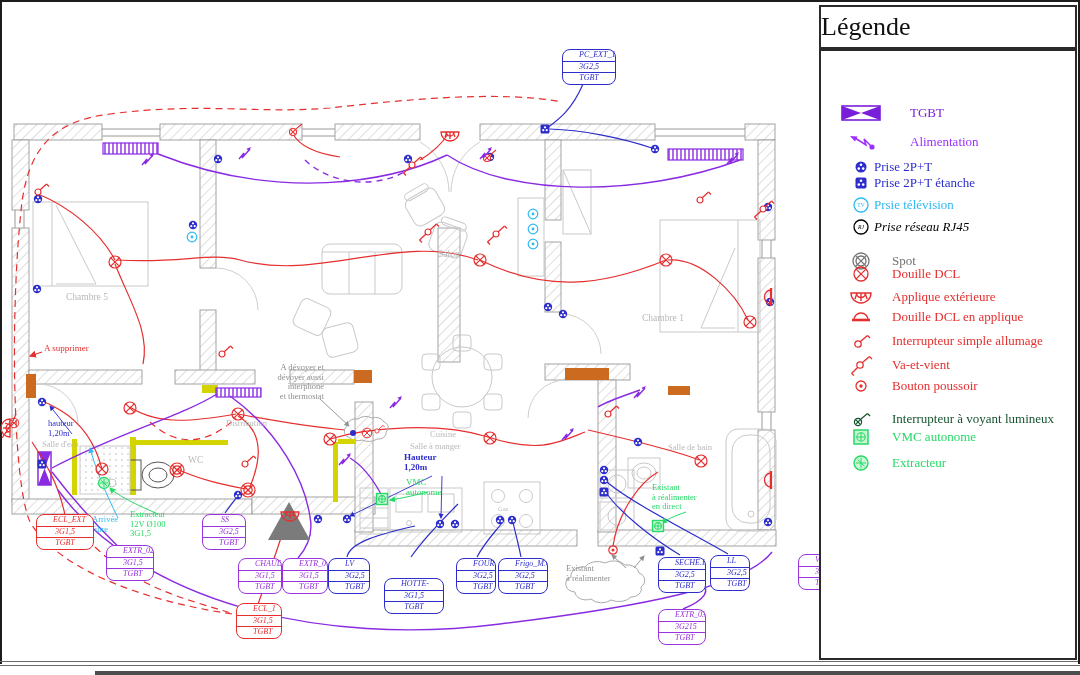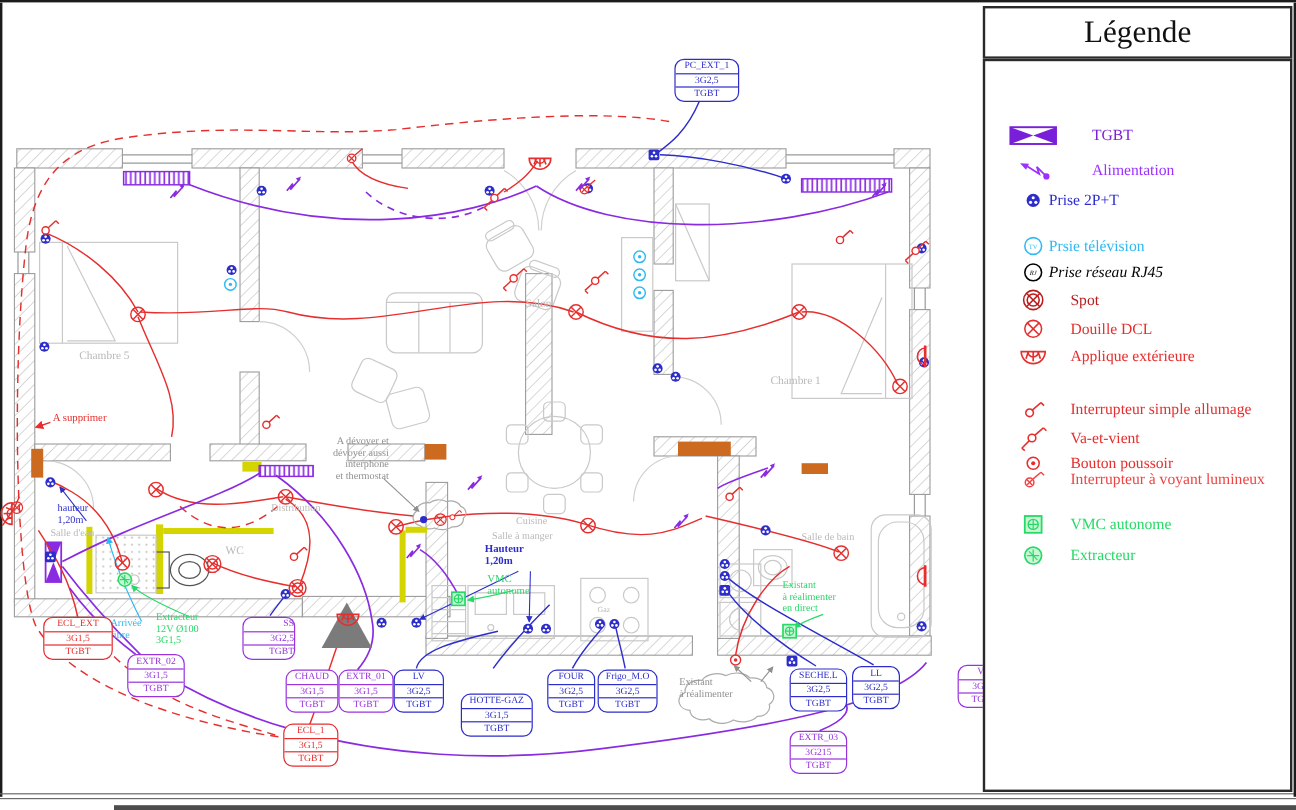--- a/index.html
+++ b/index.html
@@ -16,25 +16,25 @@
   .gnote{color:#8f8f8f;font-size:8.5px;}
   .rednote{color:#e62e2e;font-size:9px;}
   .bluenote{color:#2d2dcc;font-size:8.5px;}
   .bluenote.b{font-weight:bold;font-size:9px;}
   .greennote{color:#27d967;font-size:8.5px;}
   .greennote.b{font-size:9px;}
   .cyannote{color:#2fb9f2;font-size:8.5px;}
   
   .cbox{position:absolute;border:1.4px solid currentColor;border-radius:8px;background:#fff;
         font-size:8px;line-height:10.5px;text-align:center;font-family:"Liberation Serif",serif;}
-  .cbox .r{padding:0 0;height:10.5px;overflow:hidden;}
+  .cbox .r{padding:0 16px;height:10.5px;overflow:hidden;font-style:italic;}
   .cbox .r + .r{border-top:1.2px solid currentColor;}
   
   #legend-title{position:absolute;left:819px;top:3px;width:258px;height:44px;border:2px solid #2a2a2a;
-        box-sizing:border-box;display:flex;align-items:center;justify-content:center;
+        box-sizing:border-box;display:flex;align-items:center;justify-content:flex-start;
         font-size:26px;color:#111;background:#fff;}
   #legend-body{position:absolute;left:819px;top:47px;width:258px;height:611px;border:2px solid #2a2a2a;
         box-sizing:border-box;background:#fff;}
   .litem{position:absolute;left:838px;width:232px;height:18px;font-size:13px;}
   .litem .licon{position:absolute;left:0;top:0;width:46px;height:18px;display:flex;
         align-items:center;justify-content:center;}
   .litem .llabel{position:absolute;top:1px;white-space:nowrap;}
   .ind-near .llabel{left:36px;}
   .ind-mid  .llabel{left:54px;}
   .ind-far  .llabel{left:72px;}
@@ -612,39 +612,50 @@
   <span class="licon">
         <svg width="16" height="16" viewBox="-8 -8 16 16">
           <circle r="5.5" fill="currentColor"></circle>
           <circle r="1.3" cy="-2.2" fill="#fff"></circle>
           <circle r="1.3" cx="-2.2" cy="1.6" fill="#fff"></circle>
           <circle r="1.3" cx="2.2" cy="1.6" fill="#fff"></circle>
         </svg>
       </span>
   <span class="llabel">Prise 2P+T</span>
     </div>
+<div class="litem ind-near" style="top: 172px; color: rgb(45, 45, 204);">
+  <span class="licon">
+        <svg width="16" height="16" viewBox="-8 -8 16 16">
+          <rect x="-5.5" y="-5.5" width="11" height="11" rx="2" fill="currentColor"></rect>
+          <circle r="1.3" cy="-2.2" fill="#fff"></circle>
+          <circle r="1.3" cx="-2.2" cy="1.6" fill="#fff"></circle>
+          <circle r="1.3" cx="2.2" cy="1.6" fill="#fff"></circle>
+        </svg>
+      </span>
+  <span class="llabel">Prise 2P+T étanche</span>
+    </div>
 <div class="litem ind-near" style="top: 194px; color: rgb(47, 185, 242);">
   <span class="licon">
         <svg width="18" height="18" viewBox="-9 -9 18 18">
           <circle r="7" fill="none" stroke="currentColor" stroke-width="1.3"></circle>
           <text x="0" y="2.2" text-anchor="middle" font-size="5.5" fill="currentColor" font-family="Liberation Serif,serif">TV</text>
         </svg>
       </span>
   <span class="llabel">Prsie télévision</span>
     </div>
 <div class="litem ind-near" style="top: 216px; color: #000000; font-style: italic;">
   <span class="licon">
         <svg width="18" height="18" viewBox="-9 -9 18 18">
           <circle r="7" fill="none" stroke="currentColor" stroke-width="1.3"></circle>
           <text x="0" y="2.2" text-anchor="middle" font-size="5.5" fill="currentColor" font-family="Liberation Serif,serif">RJ</text>
         </svg>
       </span>
   <span class="llabel">Prise réseau RJ45</span>
     </div>
-<div class="litem ind-mid" style="top: 239px; color: #b91c1c;">
+<div class="litem ind-mid" style="top: 250px; color: #737373;">
   <span class="licon">
         <svg width="20" height="20" viewBox="-10 -10 20 20" stroke="currentColor" fill="none" stroke-width="1.3">
           <circle r="8"></circle>
           <circle r="5"></circle>
           <line x1="-5.6" y1="-5.6" x2="5.6" y2="5.6"></line>
           <line x1="-5.6" y1="5.6" x2="5.6" y2="-5.6"></line>
         </svg>
       </span>
   <span class="llabel">Spot</span>
     </div>
@@ -663,20 +674,29 @@
         <svg width="24" height="18" viewBox="-12 -8 24 18" stroke="currentColor" fill="none" stroke-width="1.4">
           <path d="M-10,-3 A10,10 0 0 0 10,-3 Z"></path>
           <path d="M-4.5,-3 A4.5,4.5 0 0 0 4.5,-3"></path>
           <line x1="0" y1="-3" x2="0" y2="5"></line>
           <line x1="-4" y1="-3" x2="-6" y2="3"></line>
           <line x1="4" y1="-3" x2="6" y2="3"></line>
         </svg>
       </span>
   <span class="llabel">Applique extérieure</span>
     </div>
+<div class="litem ind-mid" style="top: 306px; color: rgb(230, 46, 46);">
+  <span class="licon">
+        <svg width="22" height="16" viewBox="-11 -8 22 16" stroke="currentColor" fill="none">
+          <path d="M-7,3 A7,7 0 0 1 7,3 Z" stroke-width="1.4"></path>
+          <line x1="-9" y1="3" x2="9" y2="3" stroke-width="2.6"></line>
+        </svg>
+      </span>
+  <span class="llabel">Douille DCL en applique</span>
+    </div>
 <div class="litem ind-mid" style="top: 330px; color: rgb(230, 46, 46);">
   <span class="licon">
         <svg width="24" height="20" viewBox="-12 -10 24 20" stroke="currentColor" fill="none" stroke-width="1.3">
           <circle cx="-3" cy="3" r="3.2"></circle>
           <line x1="-0.8" y1="0.8" x2="6.5" y2="-5.5"></line>
           <line x1="6.5" y1="-5.5" x2="9" y2="-3"></line>
         </svg>
       </span>
   <span class="llabel">Interrupteur simple allumage</span>
     </div>
@@ -694,21 +714,21 @@
     </div>
 <div class="litem ind-mid" style="top: 375px; color: rgb(230, 46, 46);">
   <span class="licon">
         <svg width="16" height="16" viewBox="-8 -8 16 16" stroke="currentColor" fill="none" stroke-width="1.3">
           <circle r="5"></circle>
           <circle r="1.7" fill="currentColor" stroke="none"></circle>
         </svg>
       </span>
   <span class="llabel">Bouton poussoir</span>
     </div>
-<div class="litem ind-mid" style="top: 388px; color: #ef4444;">
+<div class="litem ind-mid" style="top: 408px; color: #14532d;">
   <span class="licon">
         <svg width="24" height="20" viewBox="-12 -10 24 20" stroke="currentColor" fill="none" stroke-width="1.2">
           <circle cx="-3" cy="3" r="3.6"></circle>
           <line x1="-5.4" y1="0.6" x2="-0.6" y2="5.4"></line>
           <line x1="-5.4" y1="5.4" x2="-0.6" y2="0.6"></line>
           <line x1="-0.3" y1="0.3" x2="6.5" y2="-5.5"></line>
           <line x1="6.5" y1="-5.5" x2="9" y2="-3"></line>
         </svg>
       </span>
   <span class="llabel">Interrupteur à voyant lumineux</span>

